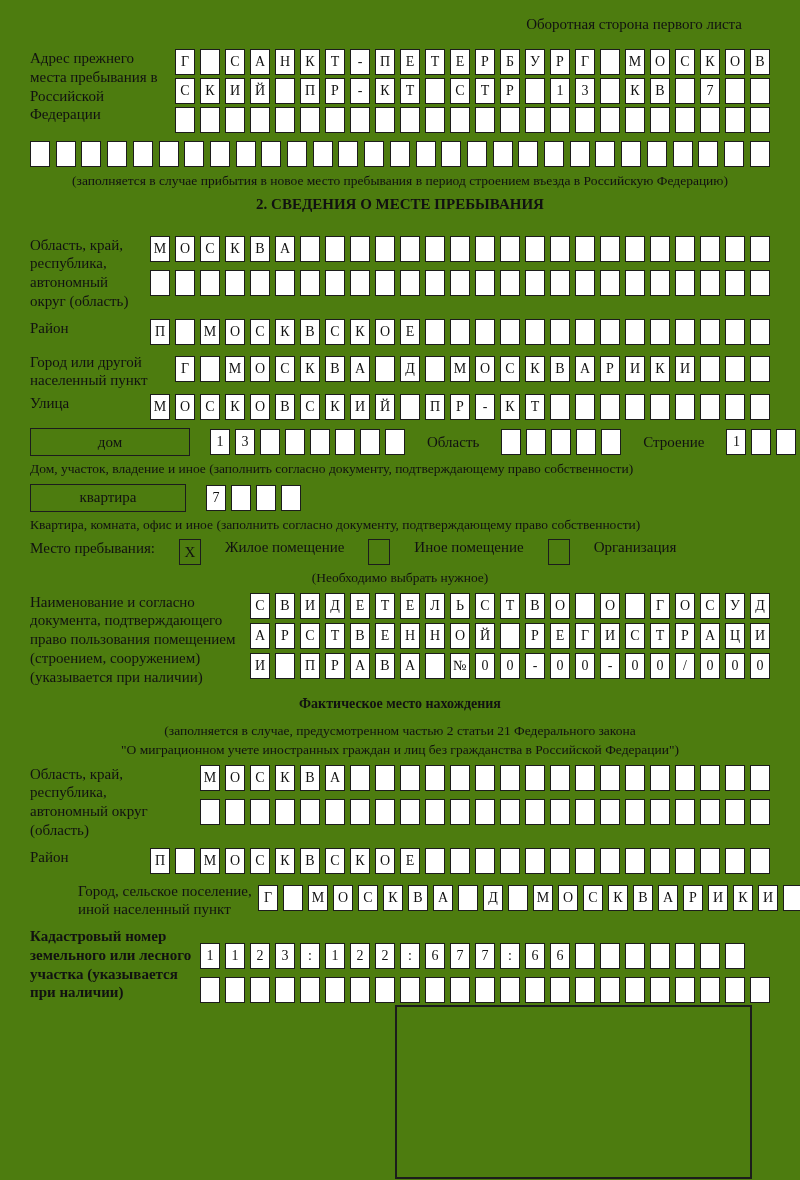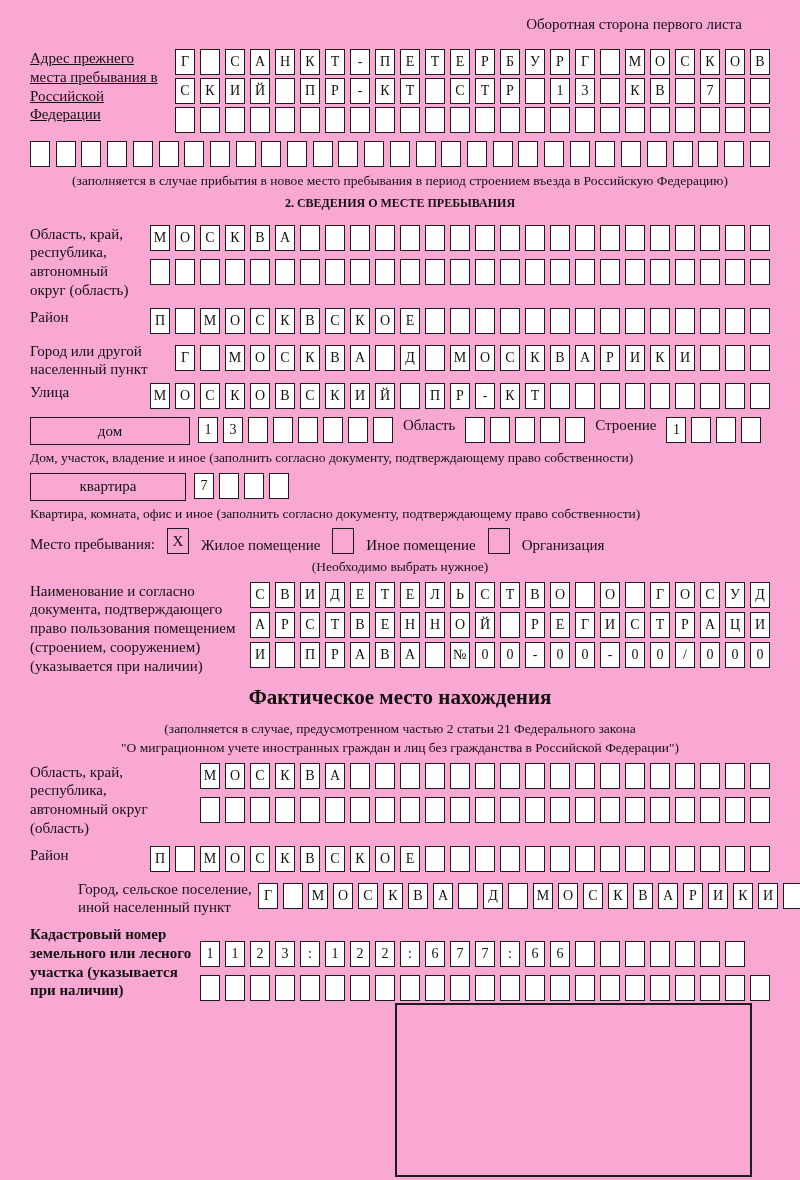--- a/index.html
+++ b/index.html
@@ -1,49 +1,49 @@
 <!DOCTYPE html>
 <html><head>
 <meta charset="utf-8">
 <style>
   * { margin:0; padding:0; box-sizing:border-box; }
   html,body { background:#fff; }
   body { font-family:"Liberation Serif","DejaVu Serif",serif; color:#111; }
-  .page { width:800px; height:1180px; padding:16px 30px 16px 30px; position:relative; overflow:hidden; background:#f9a8d4; }
+  .page { width:800px; height:1180px; padding:16px 30px 16px 30px; position:relative; overflow:hidden; background:#4d7c0f; }
 
   .header-note { text-align:right; font-size:15px; margin-bottom:16px; padding-right:28px; }
 
   .label { font-size:15px; line-height:1.25; flex:none; }
-  .w125 { width:130px;text-decoration:underline; } .w110 { width:112px; } .w135 { width:140px; }
+  .w125 { width:130px; } .w110 { width:112px; } .w135 { width:140px; }
   .w175 { width:180px;margin-left:48px; } .w205 { width:208px; } .w165 { width:168px;font-weight:bold; }
 
   .field { display:flex; align-items:flex-start; margin-bottom:8px; }
   .cellcol { margin-left:auto; display:flex; flex-direction:column; }
   .gap3 { gap:3px; } .gap4 { gap:4px; } .gap8 { gap:8px; }
 
   .cells { display:flex; gap:5px; flex:none; }
   .cells.right { margin-left:auto; }
   .cell { width:20px; height:26px; border:1.6px solid #1c1c1c; display:flex; align-items:center;
           justify-content:center; font-size:14px; flex:none; background:#fff; }
   .cells.spread { justify-content:space-between; width:100%; margin-top:4px; }
   .cells.spread .cell { margin:0; }
 
   .caption { font-size:13.5px; line-height:1.3; margin-bottom:6px; }
   .caption.center { text-align:center; }
 
-  .section-title { font-size:12px; font-weight:bold; text-align:center; margin:4px 0 14px 0; }
-  .sub-title { font-size:21px; font-weight:bold; text-align:center; margin:10px 0 10px 0; }
-
-  .houserow { display:flex; align-items:flex-start; margin-bottom:4px; gap:8px; }
+  .section-title { font-size:15px; font-weight:bold; text-align:center; margin:4px 0 23px 0; }
+  .sub-title { font-size:14px; font-weight:bold; text-align:center; margin:10px 0 10px 0; }
+
+  .houserow { display:flex; align-items:center; margin-bottom:4px; gap:20px; }
   .labelbox { height:28px; border:1.6px solid #1c1c1c; display:flex; align-items:center;
               justify-content:center; font-size:15px; flex:none; }
   .box160 { width:160px; } .box195 { width:156px; }
   .inline-label { font-size:15px; flex:none; padding:0 2px; }
 
-  .stayrow { display:flex; align-items:flex-end; gap:12px; margin:6px 0 4px 0; }
+  .stayrow { display:flex; align-items:flex-start; gap:24px; margin:6px 0 4px 0; }
   .checkbox { width:22px; height:26px; border:1.6px solid #1c1c1c; display:flex; align-items:center;
               justify-content:center; font-size:15px; flex:none; }
   .opt-label { font-size:15px; }
 
   .stamp-area { display:flex; flex-direction:column; align-items:flex-end; margin-top:2px; }
   .stampbox { width:357px; height:174px; border:2px solid #1c1c1c; margin-right:18px; }
   .stampcaption { width:462px; text-align:center; font-size:13.5px; line-height:1.35; margin-top:4px; }
 </style>
 </head>
 <body>

